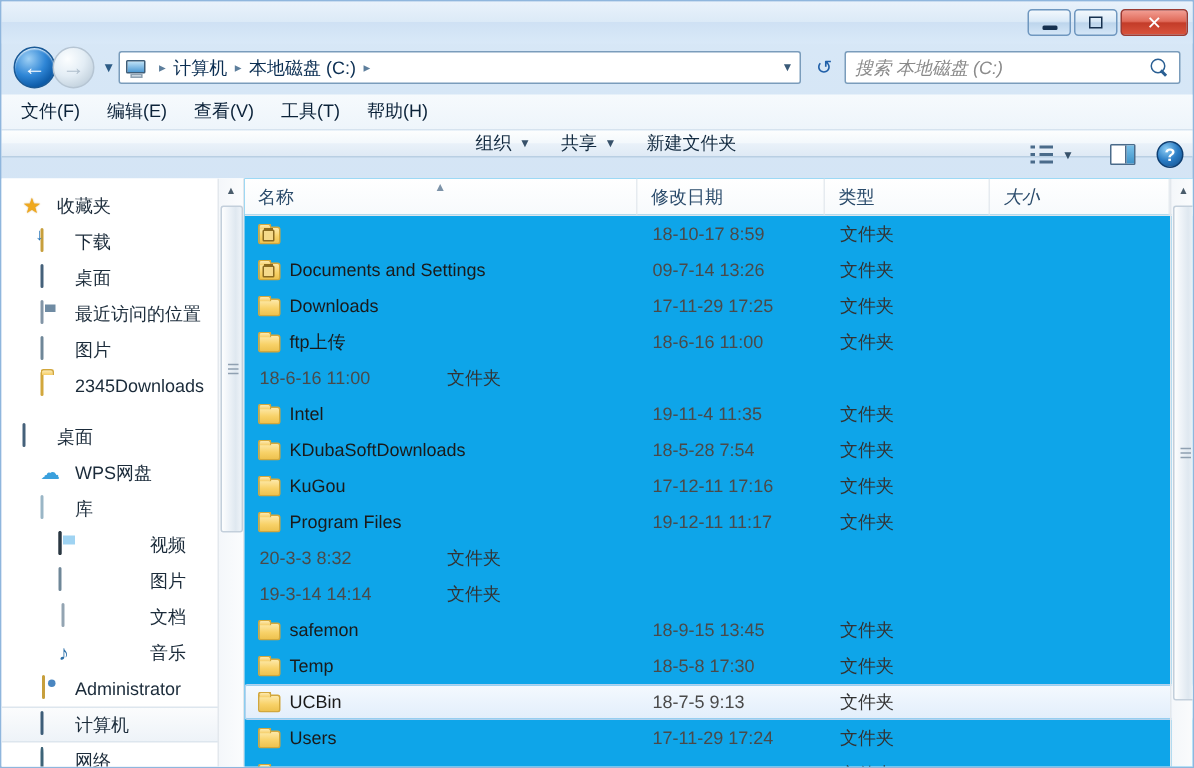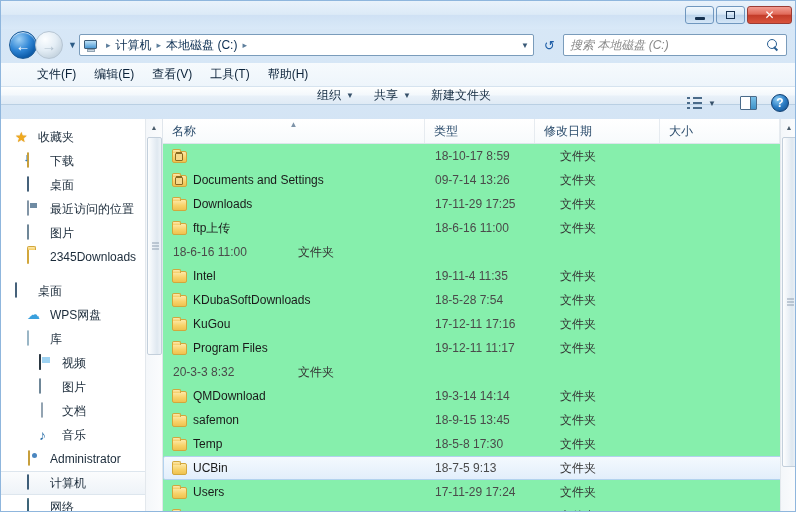--- a/index.html
+++ b/index.html
@@ -117,21 +117,21 @@
     content: ""; position: absolute; left: 7px; top: 7px;
     width: 5px; height: 1.6px; background: #2a5f93; transform: rotate(45deg);
     transform-origin: left center;
   }
 
   
   .menubar {
     position: absolute; left: 0; top: 62px; width: 796px; height: 24px;
     background: linear-gradient(to bottom, #f6fafd, #eef5fb);
     border-bottom: 1px solid #d6e3ef;
-    display: flex; align-items: center; padding-left: 27px;
+    display: flex; align-items: center; padding-left: 4px;
   }
   .menuitem {
     padding: 2px 9px; font-size: 12px; color: #0b2239; cursor: pointer;
     white-space: nowrap;
   }
 
   
   .toolbar {
     position: absolute; left: 0; top: 86px; width: 796px; height: 18px;
     background: linear-gradient(to bottom, #fdfefe 0%, #f3f8fc 48%, #e9f1f9 52%, #dfeaf5 100%);
@@ -186,21 +186,21 @@
     position: relative; overflow: hidden;
     border-right: 1px solid #e0e6ec;
   }
   .navlist { padding-top: 6px; }
   .navrow-item {
     display: flex; align-items: center; height: 24px;
     padding-left: 14px; font-size: 12px; color: #1b2b3a;
     white-space: nowrap; cursor: pointer;
   }
   .navrow-item.child { padding-left: 26px; }
-  .navrow-item.child2 { padding-left: 38px; }
+  .navrow-item.child2 { padding-left: 38px; gap: 38px; }
   .navrow-item.selected {
     background: linear-gradient(to bottom, #fbfcfd, #eef3f8);
     border-top: 1px solid #dde6ee; border-bottom: 1px solid #dde6ee;
   }
   .navrow-item .lbl { overflow: hidden; text-overflow: clip; }
   .spacer { height: 10px; }
   .nicon { width: 17px; height: 16px; margin-right: 6px; flex: none; position: relative; }
 
   
   .ic-folder {
@@ -324,38 +324,38 @@
   .vscroll .thumb .grip {
     position: absolute; left: 4px; top: 50%; transform: translateY(-50%);
     width: 7px; height: 7px;
   }
   .vscroll .thumb .grip i {
     display: block; height: 1px; background: #8fa0b1; margin-bottom: 2px;
   }
 
   
   .listpane {
-    flex: 1; height: 394px; position: relative; overflow: hidden; background: #86efac;
+    flex: 1; height: 394px; position: relative; overflow: hidden; background: #0ea5e9;
   }
   .colhdr {
     height: 25px; display: flex; align-items: stretch;
     background: linear-gradient(to bottom, #ffffff 0%, #f7fafc 100%);
     border-bottom: 1px solid #dde5ec;
     position: relative;
   }
   .col {
     display: flex; align-items: center;
     font-size: 12px; color: #2a4b6b;
     padding-left: 9px; border-right: 1px solid #e6ebf0;
     cursor: pointer; position: relative;
   }
   .col.c-name { width: 262px; }
   .col.c-date { width: 125px; }
   .col.c-type { width: 110px; }
-  .col.c-size { width: 120px; }
+  .col.c-size { width: 120px; font-style: italic; }
   .sortarrow {
     position: absolute; left: 50%; top: 1px; transform: translateX(-50%);
     font-size: 8px; color: #7d93a8;
   }
   .rows { position: relative; }
   .frow {
     height: 24px; display: flex; align-items: center;
     font-size: 12px; color: #1a1a1a;
     border: 1px solid transparent;
     cursor: pointer;
@@ -553,26 +553,26 @@
         </div>
       </div>
     </div>
 
     <div class="listpane">
       <div class="colhdr">
         <div class="col c-name">
           <span>名称</span>
           <span class="sortarrow">▲</span>
         </div>
+        <div class="col c-date">
+          <span>修改日期</span>
+        </div>
         <div class="col c-type">
           <span>类型</span>
         </div>
-        <div class="col c-date">
-          <span>修改日期</span>
-        </div>
         <div class="col c-size">
           <span>大小</span>
         </div>
       </div>
 
       <div class="rows">
         <div class="frow">
           <div class="cell name">
             <span class="ic-folder locked"></span>
           </div>
@@ -647,24 +647,20 @@
           <div class="cell date">19-12-11 11:17</div>
           <div class="cell type">文件夹</div>
           <div class="cell size"></div>
         </div>
         <div class="frow">
           <div class="cell date">20-3-3 8:32</div>
           <div class="cell type">文件夹</div>
           <div class="cell size"></div>
         </div>
         <div class="frow">
-          <div class="cell name">
-            <span class="ic-folder"></span>
-            <span>QMDownload</span>
-          </div>
           <div class="cell date">19-3-14 14:14</div>
           <div class="cell type">文件夹</div>
           <div class="cell size"></div>
         </div>
         <div class="frow">
           <div class="cell name">
             <span class="ic-folder"></span>
             <span>safemon</span>
           </div>
           <div class="cell date">18-9-15 13:45</div>

